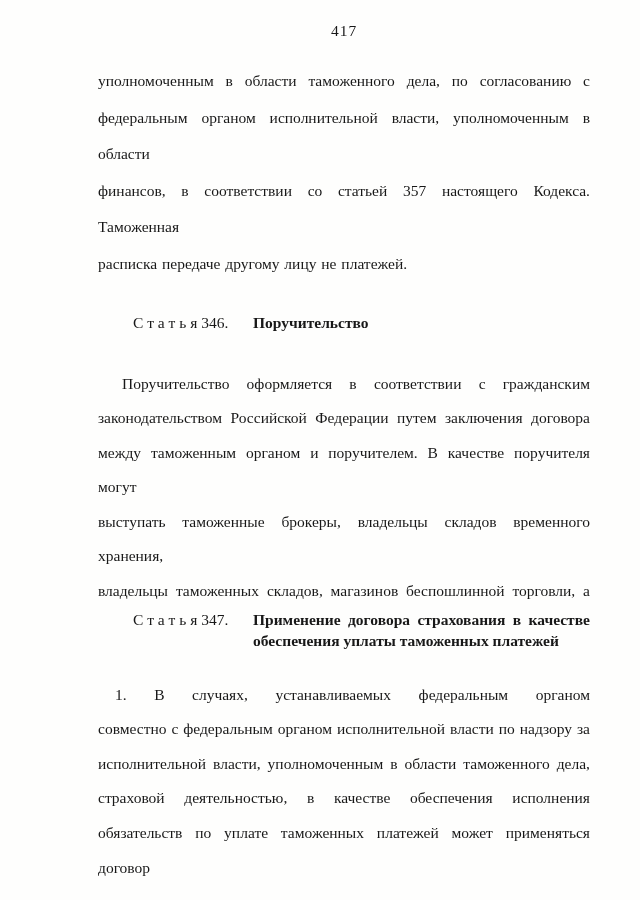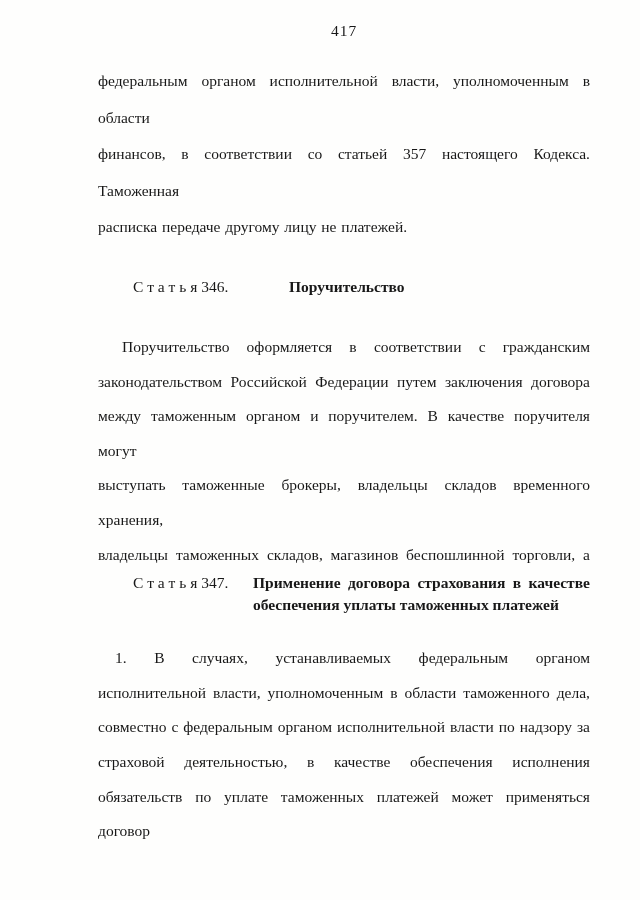--- a/index.html
+++ b/index.html
@@ -31,21 +31,21 @@
   .para2 .line, .para3 .line { line-height: 34.6px; }
   .line.last { text-align-last: left; }
   .indent-sm { text-indent: 17px; }
   .indent-md { text-indent: 24px; }
   .para1 { margin-top: 22px; }
   .article-heading {
     display: flex;
     align-items: flex-start;
     margin-left: 35px;
   }
-  .h346 { margin-top: 30px; gap: 36px; }
+  .h346 { margin-top: 30px; }
   .h347 { }
   .article-label {
     flex: 0 0 120px;
     line-height: 21.5px;
     white-space: nowrap;
   }
   .article-title {
     flex: 1;
     font-weight: bold;
   }
@@ -59,20 +59,21 @@
   .para3 { margin-top: 26px; }
 </style>
 </head>
 <body>
 
 <div class="page">
 
   <div class="page-number">417</div>
 
   <div class="para para1">
+    <div class="line">уполномоченным в области таможенного дела, по согласованию с</div>
     <div class="line">федеральным органом исполнительной власти, уполномоченным в области</div>
     <div class="line">финансов, в соответствии со статьей 357 настоящего Кодекса. Таможенная</div>
     <div class="line last">расписка передаче другому лицу не платежей.</div>
   </div>
 
   <div class="article-heading h346">
     <span class="article-label">С т а т ь я 346.</span>
     <div class="article-title">
       <div class="title-line last">Поручительство</div>
     </div>
@@ -89,20 +90,20 @@
   <div class="article-heading h347">
     <span class="article-label">С т а т ь я 347.</span>
     <div class="article-title">
       <div class="title-line">Применение договора страхования в качестве</div>
       <div class="title-line last">обеспечения уплаты таможенных платежей</div>
     </div>
   </div>
 
   <div class="para para3">
     <div class="line indent-sm">1. В случаях, устанавливаемых федеральным органом</div>
+    <div class="line">совместно с федеральным органом исполнительной власти по надзору за</div>
     <div class="line">исполнительной власти, уполномоченным в области таможенного дела,</div>
-    <div class="line">совместно с федеральным органом исполнительной власти по надзору за</div>
     <div class="line">страховой деятельностью, в качестве обеспечения исполнения</div>
     <div class="line">обязательств по уплате таможенных платежей может применяться договор</div>
 
   </div>
 
 </div>
 
 </body></html>

